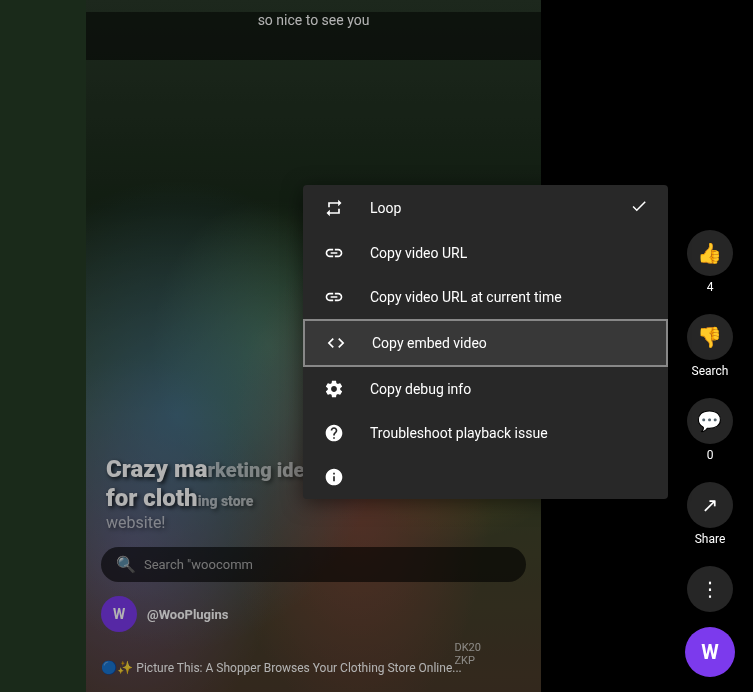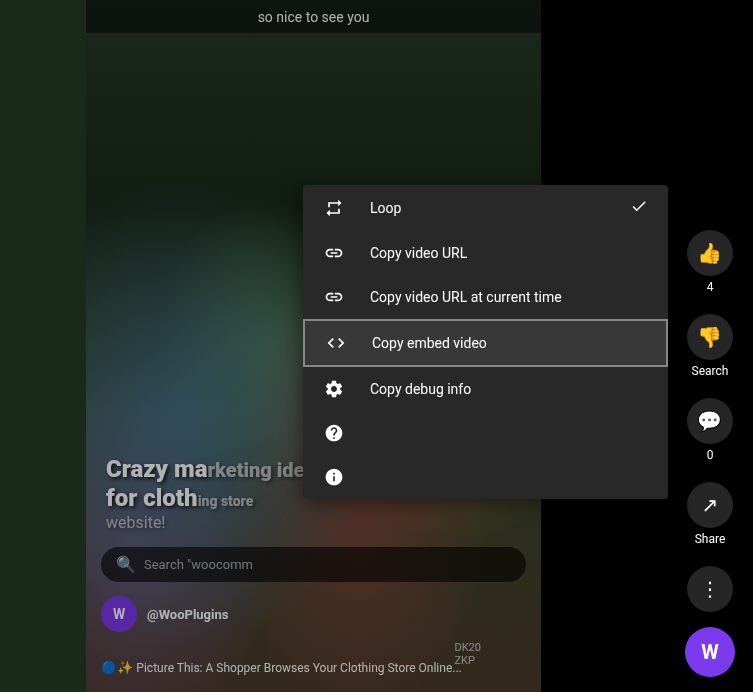--- a/index.html
+++ b/index.html
@@ -37,27 +37,26 @@
       background:
         radial-gradient(ellipse at 20% 60%, rgba(70,130,180,0.6) 0%, transparent 40%),
         radial-gradient(ellipse at 60% 70%, rgba(180,70,70,0.5) 0%, transparent 35%),
         radial-gradient(ellipse at 40% 50%, rgba(100,160,100,0.5) 0%, transparent 30%),
         radial-gradient(ellipse at 80% 55%, rgba(200,150,50,0.5) 0%, transparent 30%),
         radial-gradient(ellipse at 10% 80%, rgba(150,100,200,0.4) 0%, transparent 25%);
     }
 
     .top-bar {
       position: absolute;
-      top: 0;
+      top: 12px;
       left: 0;
       right: 0;
-      height: 33px;
+      height: 48px;
       background: rgba(0,0,0,0.5);
       display: flex;
-      align-items: center;
       justify-content: center;
     }
 
     .top-text {
       color: #fff;
       font-size: 14px;
     }
 
     .video-text-overlay {
       position: absolute;
@@ -402,20 +401,21 @@
         </svg>
       </span>
       <span class="menu-text">Copy debug info</span>
     </div>
     <div class="menu-item">
       <span class="menu-icon">
         <svg width="20" height="20" viewBox="0 0 24 24" fill="white">
           <path d="M12 2C6.48 2 2 6.48 2 12s4.48 10 10 10 10-4.48 10-10S17.52 2 12 2zm1 17h-2v-2h2v2zm2.07-7.75l-.9.92C13.45 12.9 13 13.5 13 15h-2v-.5c0-1.1.45-2.1 1.17-2.83l1.24-1.26c.37-.36.59-.86.59-1.41 0-1.1-.9-2-2-2s-2 .9-2 2H8c0-2.21 1.79-4 4-4s4 1.79 4 4c0 .88-.36 1.68-.93 2.25z"></path>
         </svg>
       </span>
+      <span class="menu-text">Troubleshoot playback issue</span>
     </div>
     <div class="menu-item">
       <span class="menu-icon">
         <svg width="20" height="20" viewBox="0 0 24 24" fill="white">
           <path d="M12 2C6.48 2 2 6.48 2 12s4.48 10 10 10 10-4.48 10-10S17.52 2 12 2zm1 15h-2v-6h2v6zm0-8h-2V7h2v2z"></path>
         </svg>
       </span>
     </div>
   </div>
 

